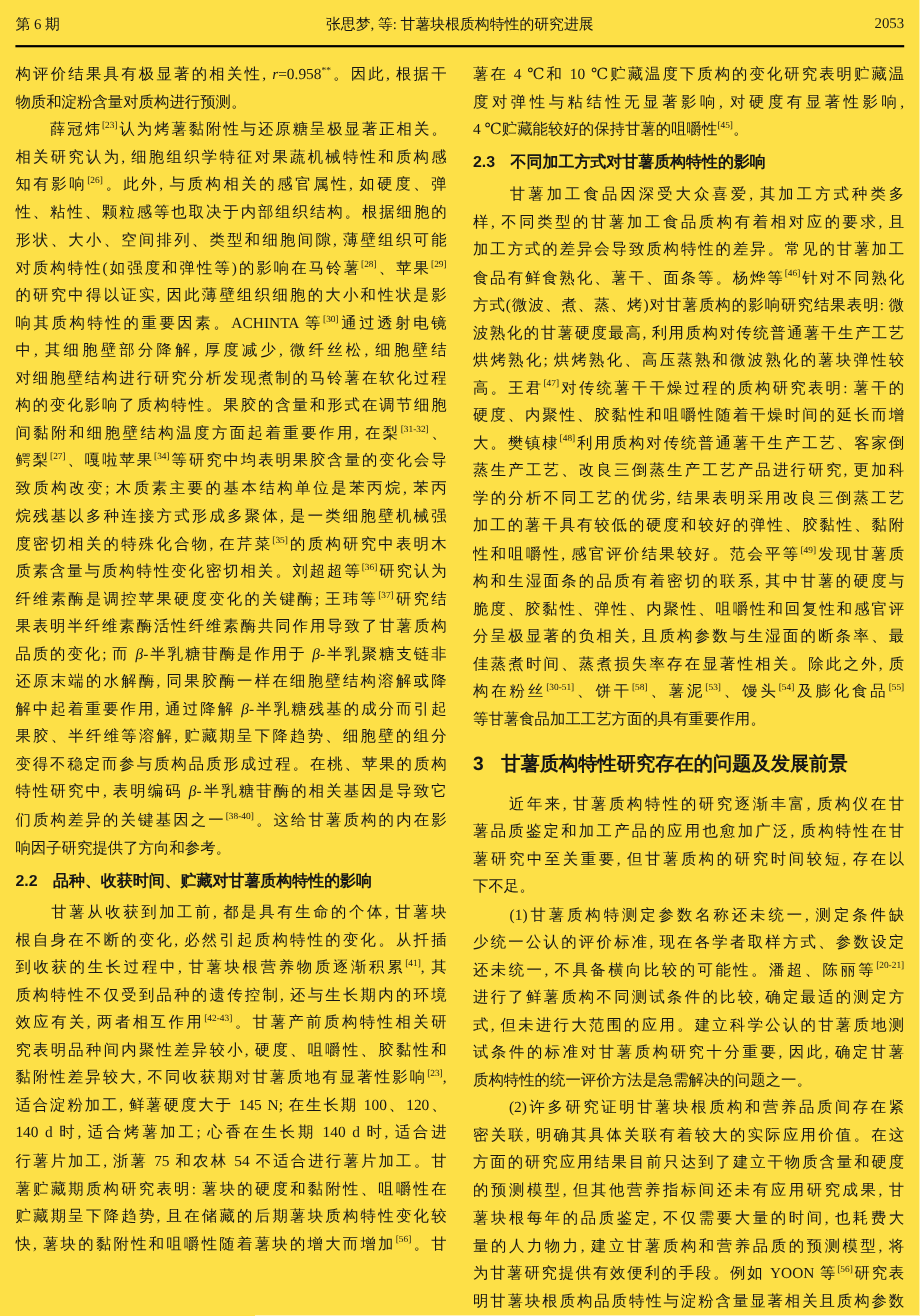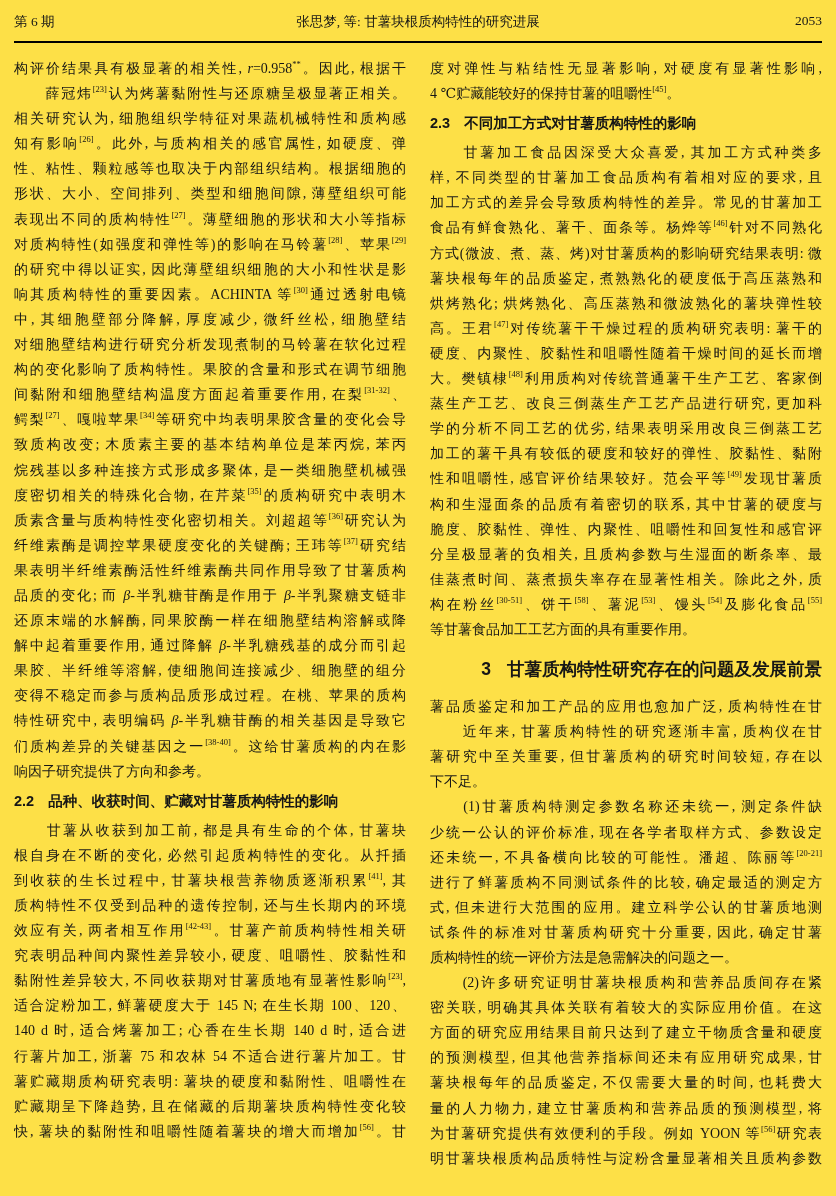--- a/index.html
+++ b/index.html
@@ -41,106 +41,107 @@
     font-family: "Liberation Sans", "DejaVu Sans", sans-serif;
     font-weight: bold; font-size: 14.5px;
     height: 25px; line-height: 25px; margin: 5px 0 4px 0;
     white-space: nowrap; overflow: hidden;
   }
   .h2 .hnum { margin-right: 14px; margin-top: 39px; }
   .h1 {
     font-family: "Liberation Sans", "DejaVu Sans", sans-serif;
     font-weight: bold; font-size: 17.5px;
     height: 28px; line-height: 28px; margin: 13px 0 11px 0;
-    white-space: nowrap; overflow: hidden; text-align: right;
+    white-space: nowrap; overflow: hidden;
   }
   .h1 .hnum { margin-right: 16px; }
 </style>
 </head>
 <body>
 
 <div class="page">
   <div class="pg-header">
     <span class="hdr-left">第 6 期</span>
     <span class="hdr-center">张思梦, 等: 甘薯块根质构特性的研究进展</span>
     <span class="hdr-right">2053</span>
   </div>
   <div class="pg-rule"></div>
   <div class="col col-left" id="col-left">
       <div class="line">构评价结果具有极显著的相关性, <i>r</i>=0.958<sup>**</sup>。因此, 根据干</div>
+      <div class="line last">物质和淀粉含量对质构进行预测。</div>
       <div class="line">　　薛冠炜<sup>[23]</sup>认为烤薯黏附性与还原糖呈极显著正相关。</div>
       <div class="line">相关研究认为, 细胞组织学特征对果蔬机械特性和质构感</div>
       <div class="line">知有影响<sup>[26]</sup>。此外, 与质构相关的感官属性, 如硬度、弹</div>
       <div class="line">性、粘性、颗粒感等也取决于内部组织结构。根据细胞的</div>
       <div class="line">形状、大小、空间排列、类型和细胞间隙, 薄壁组织可能</div>
-      <div class="line">表现出不同的质构特性<sup>[27]</sup>。薄壁细胞的形状和大小等指标</div>
       <div class="line">对质构特性(如强度和弹性等)的影响在马铃薯<sup>[28]</sup>、苹果<sup>[29]</sup></div>
       <div class="line">的研究中得以证实, 因此薄壁组织细胞的大小和性状是影</div>
       <div class="line">响其质构特性的重要因素。ACHINTA 等<sup>[30]</sup>通过透射电镜</div>
       <div class="line">中, 其细胞壁部分降解, 厚度减少, 微纤丝松, 细胞壁结</div>
       <div class="line">对细胞壁结构进行研究分析发现煮制的马铃薯在软化过程</div>
       <div class="line">构的变化影响了质构特性。果胶的含量和形式在调节细胞</div>
       <div class="line">间黏附和细胞壁结构温度方面起着重要作用, 在梨<sup>[31-32]</sup>、</div>
       <div class="line">鳄梨<sup>[27]</sup>、嘎啦苹果<sup>[34]</sup>等研究中均表明果胶含量的变化会导</div>
       <div class="line">致质构改变; 木质素主要的基本结构单位是苯丙烷, 苯丙</div>
       <div class="line">烷残基以多种连接方式形成多聚体, 是一类细胞壁机械强</div>
       <div class="line">度密切相关的特殊化合物, 在芹菜<sup>[35]</sup>的质构研究中表明木</div>
       <div class="line">质素含量与质构特性变化密切相关。刘超超等<sup>[36]</sup>研究认为</div>
       <div class="line">纤维素酶是调控苹果硬度变化的关键酶; 王玮等<sup>[37]</sup>研究结</div>
       <div class="line">果表明半纤维素酶活性纤维素酶共同作用导致了甘薯质构</div>
       <div class="line">品质的变化; 而 <i>β</i>-半乳糖苷酶是作用于 <i>β</i>-半乳聚糖支链非</div>
       <div class="line">还原末端的水解酶, 同果胶酶一样在细胞壁结构溶解或降</div>
       <div class="line">解中起着重要作用, 通过降解 <i>β</i>-半乳糖残基的成分而引起</div>
-      <div class="line">果胶、半纤维等溶解, 使细胞间连接减少、细胞壁的组分</div>
+      <div class="line">果胶、半纤维等溶解, 贮藏期呈下降趋势、细胞壁的组分</div>
       <div class="line">变得不稳定而参与质构品质形成过程。在桃、苹果的质构</div>
       <div class="line">特性研究中, 表明编码 <i>β</i>-半乳糖苷酶的相关基因是导致它</div>
       <div class="line">们质构差异的关键基因之一<sup>[38-40]</sup>。这给甘薯质构的内在影</div>
       <div class="line last">响因子研究提供了方向和参考。</div>
       <div class="h2"><span class="hnum">2.2</span><span>品种、收获时间、贮藏对甘薯质构特性的影响</span></div>
       <div class="line">　　甘薯从收获到加工前, 都是具有生命的个体, 甘薯块</div>
       <div class="line">根自身在不断的变化, 必然引起质构特性的变化。从扦插</div>
       <div class="line">到收获的生长过程中, 甘薯块根营养物质逐渐积累<sup>[41]</sup>, 其</div>
       <div class="line">质构特性不仅受到品种的遗传控制, 还与生长期内的环境</div>
       <div class="line">效应有关, 两者相互作用<sup>[42-43]</sup>。甘薯产前质构特性相关研</div>
       <div class="line">究表明品种间内聚性差异较小, 硬度、咀嚼性、胶黏性和</div>
       <div class="line">黏附性差异较大, 不同收获期对甘薯质地有显著性影响<sup>[23]</sup>,</div>
       <div class="line">适合淀粉加工, 鲜薯硬度大于 145 N; 在生长期 100、120、</div>
       <div class="line">140 d 时, 适合烤薯加工; 心香在生长期 140 d 时, 适合进</div>
       <div class="line">行薯片加工, 浙薯 75 和农林 54 不适合进行薯片加工。甘</div>
       <div class="line">薯贮藏期质构研究表明: 薯块的硬度和黏附性、咀嚼性在</div>
       <div class="line">贮藏期呈下降趋势, 且在储藏的后期薯块质构特性变化较</div>
       <div class="line">快, 薯块的黏附性和咀嚼性随着薯块的增大而增加<sup>[56]</sup>。甘</div>
     </div>
   <div class="col col-right" id="col-right">
+      <div class="line">薯在 4 ℃和 10 ℃贮藏温度下质构的变化研究表明贮藏温</div>
       <div class="line">度对弹性与粘结性无显著影响, 对硬度有显著性影响,</div>
       <div class="line last">4 ℃贮藏能较好的保持甘薯的咀嚼性<sup>[45]</sup>。</div>
       <div class="h2"><span class="hnum">2.3</span><span>不同加工方式对甘薯质构特性的影响</span></div>
       <div class="line">　　甘薯加工食品因深受大众喜爱, 其加工方式种类多</div>
       <div class="line">样, 不同类型的甘薯加工食品质构有着相对应的要求, 且</div>
       <div class="line">加工方式的差异会导致质构特性的差异。常见的甘薯加工</div>
       <div class="line">食品有鲜食熟化、薯干、面条等。杨烨等<sup>[46]</sup>针对不同熟化</div>
       <div class="line">方式(微波、煮、蒸、烤)对甘薯质构的影响研究结果表明: 微</div>
-      <div class="line">薯块根每年的品质鉴定, 煮熟熟化的硬度低于高压蒸熟和</div>
+      <div class="line">波熟化的甘薯硬度最高, 利用质构对传统普通薯干生产工艺</div>
       <div class="line">烘烤熟化; 烘烤熟化、高压蒸熟和微波熟化的薯块弹性较</div>
       <div class="line">高。王君<sup>[47]</sup>对传统薯干干燥过程的质构研究表明: 薯干的</div>
       <div class="line">硬度、内聚性、胶黏性和咀嚼性随着干燥时间的延长而增</div>
       <div class="line">大。樊镇棣<sup>[48]</sup>利用质构对传统普通薯干生产工艺、客家倒</div>
       <div class="line">蒸生产工艺、改良三倒蒸生产工艺产品进行研究, 更加科</div>
       <div class="line">学的分析不同工艺的优劣, 结果表明采用改良三倒蒸工艺</div>
       <div class="line">加工的薯干具有较低的硬度和较好的弹性、胶黏性、黏附</div>
       <div class="line">性和咀嚼性, 感官评价结果较好。范会平等<sup>[49]</sup>发现甘薯质</div>
       <div class="line">构和生湿面条的品质有着密切的联系, 其中甘薯的硬度与</div>
       <div class="line">脆度、胶黏性、弹性、内聚性、咀嚼性和回复性和感官评</div>
       <div class="line">分呈极显著的负相关, 且质构参数与生湿面的断条率、最</div>
       <div class="line">佳蒸煮时间、蒸煮损失率存在显著性相关。除此之外, 质</div>
       <div class="line">构在粉丝<sup>[30-51]</sup>、饼干<sup>[58]</sup>、薯泥<sup>[53]</sup>、馒头<sup>[54]</sup>及膨化食品<sup>[55]</sup></div>
       <div class="line last">等甘薯食品加工工艺方面的具有重要作用。</div>
       <div class="h1"><span class="hnum">3</span><span>甘薯质构特性研究存在的问题及发展前景</span></div>
+      <div class="line">　　近年来, 甘薯质构特性的研究逐渐丰富, 质构仪在甘</div>
       <div class="line">薯品质鉴定和加工产品的应用也愈加广泛, 质构特性在甘</div>
-      <div class="line">　　近年来, 甘薯质构特性的研究逐渐丰富, 质构仪在甘</div>
       <div class="line">薯研究中至关重要, 但甘薯质构的研究时间较短, 存在以</div>
       <div class="line last">下不足。</div>
       <div class="line">　　(1)甘薯质构特测定参数名称还未统一, 测定条件缺</div>
       <div class="line">少统一公认的评价标准, 现在各学者取样方式、参数设定</div>
       <div class="line">还未统一, 不具备横向比较的可能性。潘超、陈丽等<sup>[20-21]</sup></div>
       <div class="line">进行了鲜薯质构不同测试条件的比较, 确定最适的测定方</div>
       <div class="line">式, 但未进行大范围的应用。建立科学公认的甘薯质地测</div>
       <div class="line">试条件的标准对甘薯质构研究十分重要, 因此, 确定甘薯</div>
       <div class="line last">质构特性的统一评价方法是急需解决的问题之一。</div>
       <div class="line">　　(2)许多研究证明甘薯块根质构和营养品质间存在紧</div>

